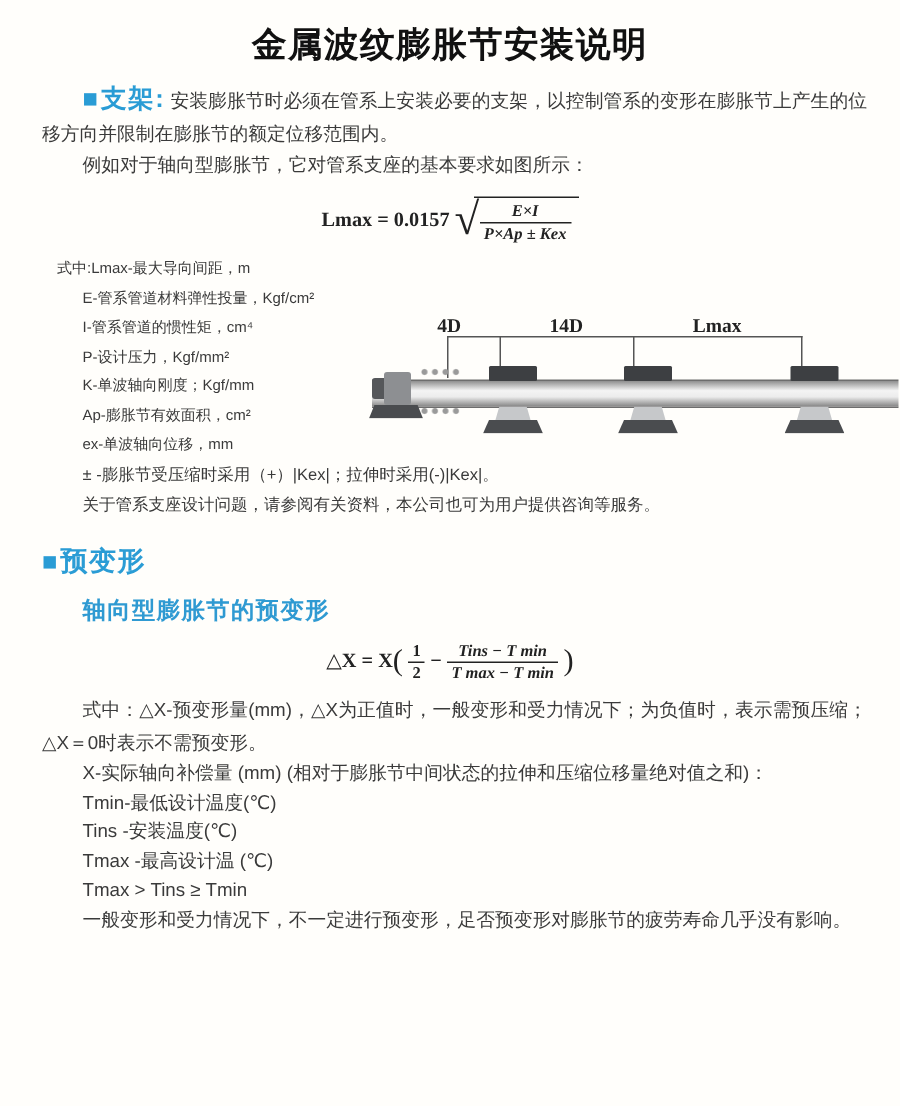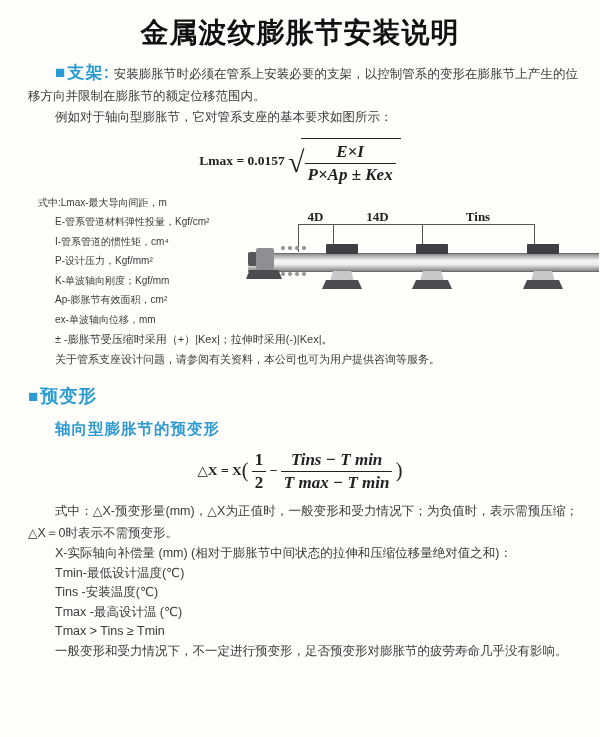--- a/index.html
+++ b/index.html
@@ -5,21 +5,21 @@
   html,body{margin:0;padding:0;}
   body{
     width:600px;height:737px;overflow:hidden;position:relative;
     background:#fffefb;
     font-family:"Liberation Sans","DejaVu Sans",sans-serif;
     color:#3a3a3a;
   }
   .page{position:relative;width:600px;height:737px;}
   h1.title{
     margin:14px 0 10px 0;text-align:center;
-    font-size:28px;font-weight:bold;color:#111;letter-spacing:1px;
+    font-size:23px;font-weight:bold;color:#111;letter-spacing:1px;
   }
   .para{
     margin:0 22px 0 28px;font-size:12.5px;line-height:21.5px;
     text-align:justify;text-indent:27px;
   }
   .sec-head-inline{
     font-size:17px;font-weight:bold;color:#2a9cd5;letter-spacing:1px;
   }
   .marker{font-size:17px;color:#2a9cd5;margin-right:1px;}
   .sec-head{
@@ -29,21 +29,21 @@
   .sub-head{
     margin:11px 0 0 55px;font-size:15.5px;font-weight:bold;
     color:#2f9ad2;letter-spacing:1px;
   }
   .formula-row{
     text-align:center;margin:9px 0 7px 0;
     font-family:"Liberation Serif","DejaVu Serif",serif;
     font-size:13.5px;color:#222;font-weight:bold;
   }
   .frac{display:inline-block;text-align:center;vertical-align:middle;}
-  .frac>span{display:block;padding:0 3px;font-size:17px;line-height:1.3;}
+  .frac>span{display:block;padding:0 3px;font-size:11px;line-height:1.3;}
   .frac .den{border-top:1px solid #222;}
   .ital{font-style:italic;}
   .sqrt{display:inline-flex;align-items:center;vertical-align:middle;}
   .sqrt-sym{font-size:30px;line-height:0.9;font-weight:normal;}
   .sqrt-body{border-top:1.5px solid #222;padding:2px 5px 0 4px;margin-left:-4px;}
   .paren{font-size:150%;font-weight:normal;vertical-align:-2px;}
   .defs{margin:4px 0 0 0;font-size:10px;line-height:19.5px;}
   .defs div{margin-left:55px;white-space:nowrap;}
   .defs div.first{margin-left:38px;}
   .note-line{margin:0 22px 0 55px;font-size:11px;line-height:20px;}
@@ -112,23 +112,23 @@
 
   <div class="note-line">± -膨胀节受压缩时采用（+）|Kex|；拉伸时采用(-)|Kex|。</div>
   <div class="note-line">关于管系支座设计问题，请参阅有关资料，本公司也可为用户提供咨询等服务。</div>
 
   <div class="diagram">
     <div class="dim-line"></div>
     <div class="tick" style="left:54px"></div>
     <div class="tick" style="left:89px"></div>
     <div class="tick" style="left:178px"></div>
     <div class="tick" style="left:290px"></div>
-    <div class="dim-label" style="left:54px;width:35px">4D</div>
+    <div class="dim-label" style="left:38px;width:35px">4D</div>
     <div class="dim-label" style="left:89px;width:89px">14D</div>
-    <div class="dim-label" style="left:178px;width:112px">Tins</div>
+    <div class="dim-label" style="left:178px;width:112px">Lmax</div>
     <div class="pipe"></div>
     <div class="bellows-top"></div>
     <div class="bellows-bot"></div>
     <div class="anchor">
       <div class="knob"></div>
       <div class="clamp"></div>
       <div class="base"></div>
     </div>
     <div class="support" style="left:76px">
       <div class="cap"></div>

